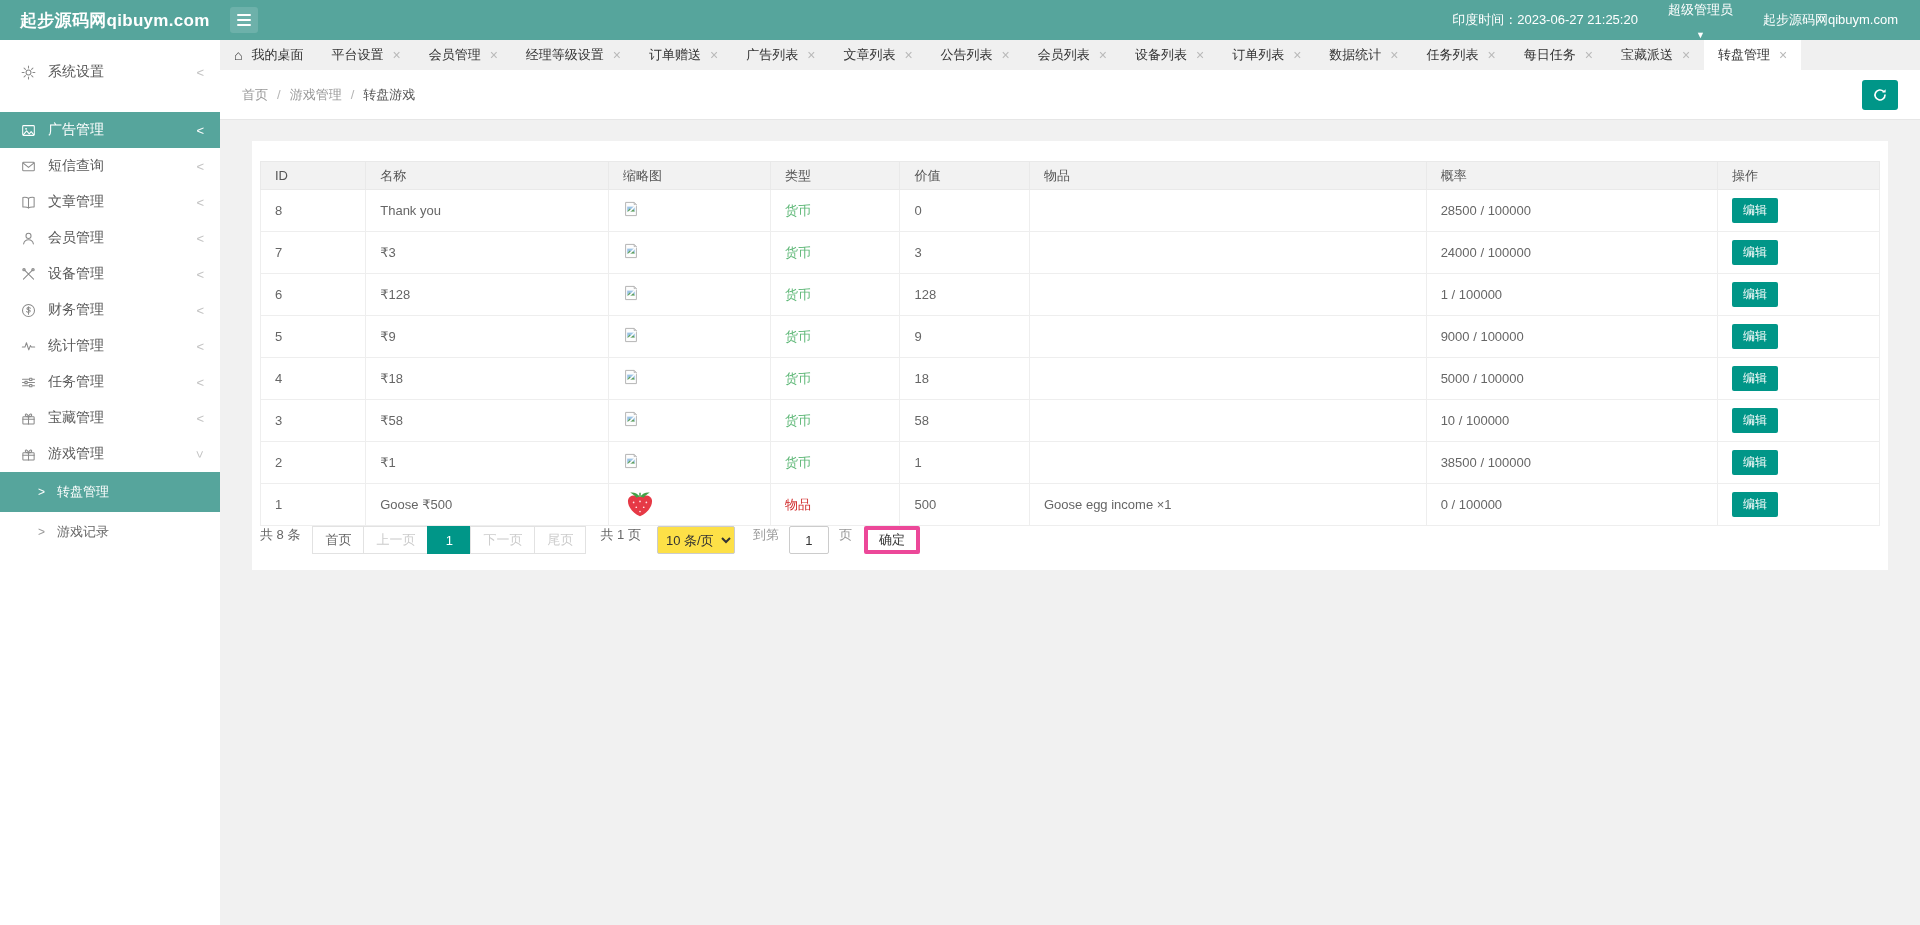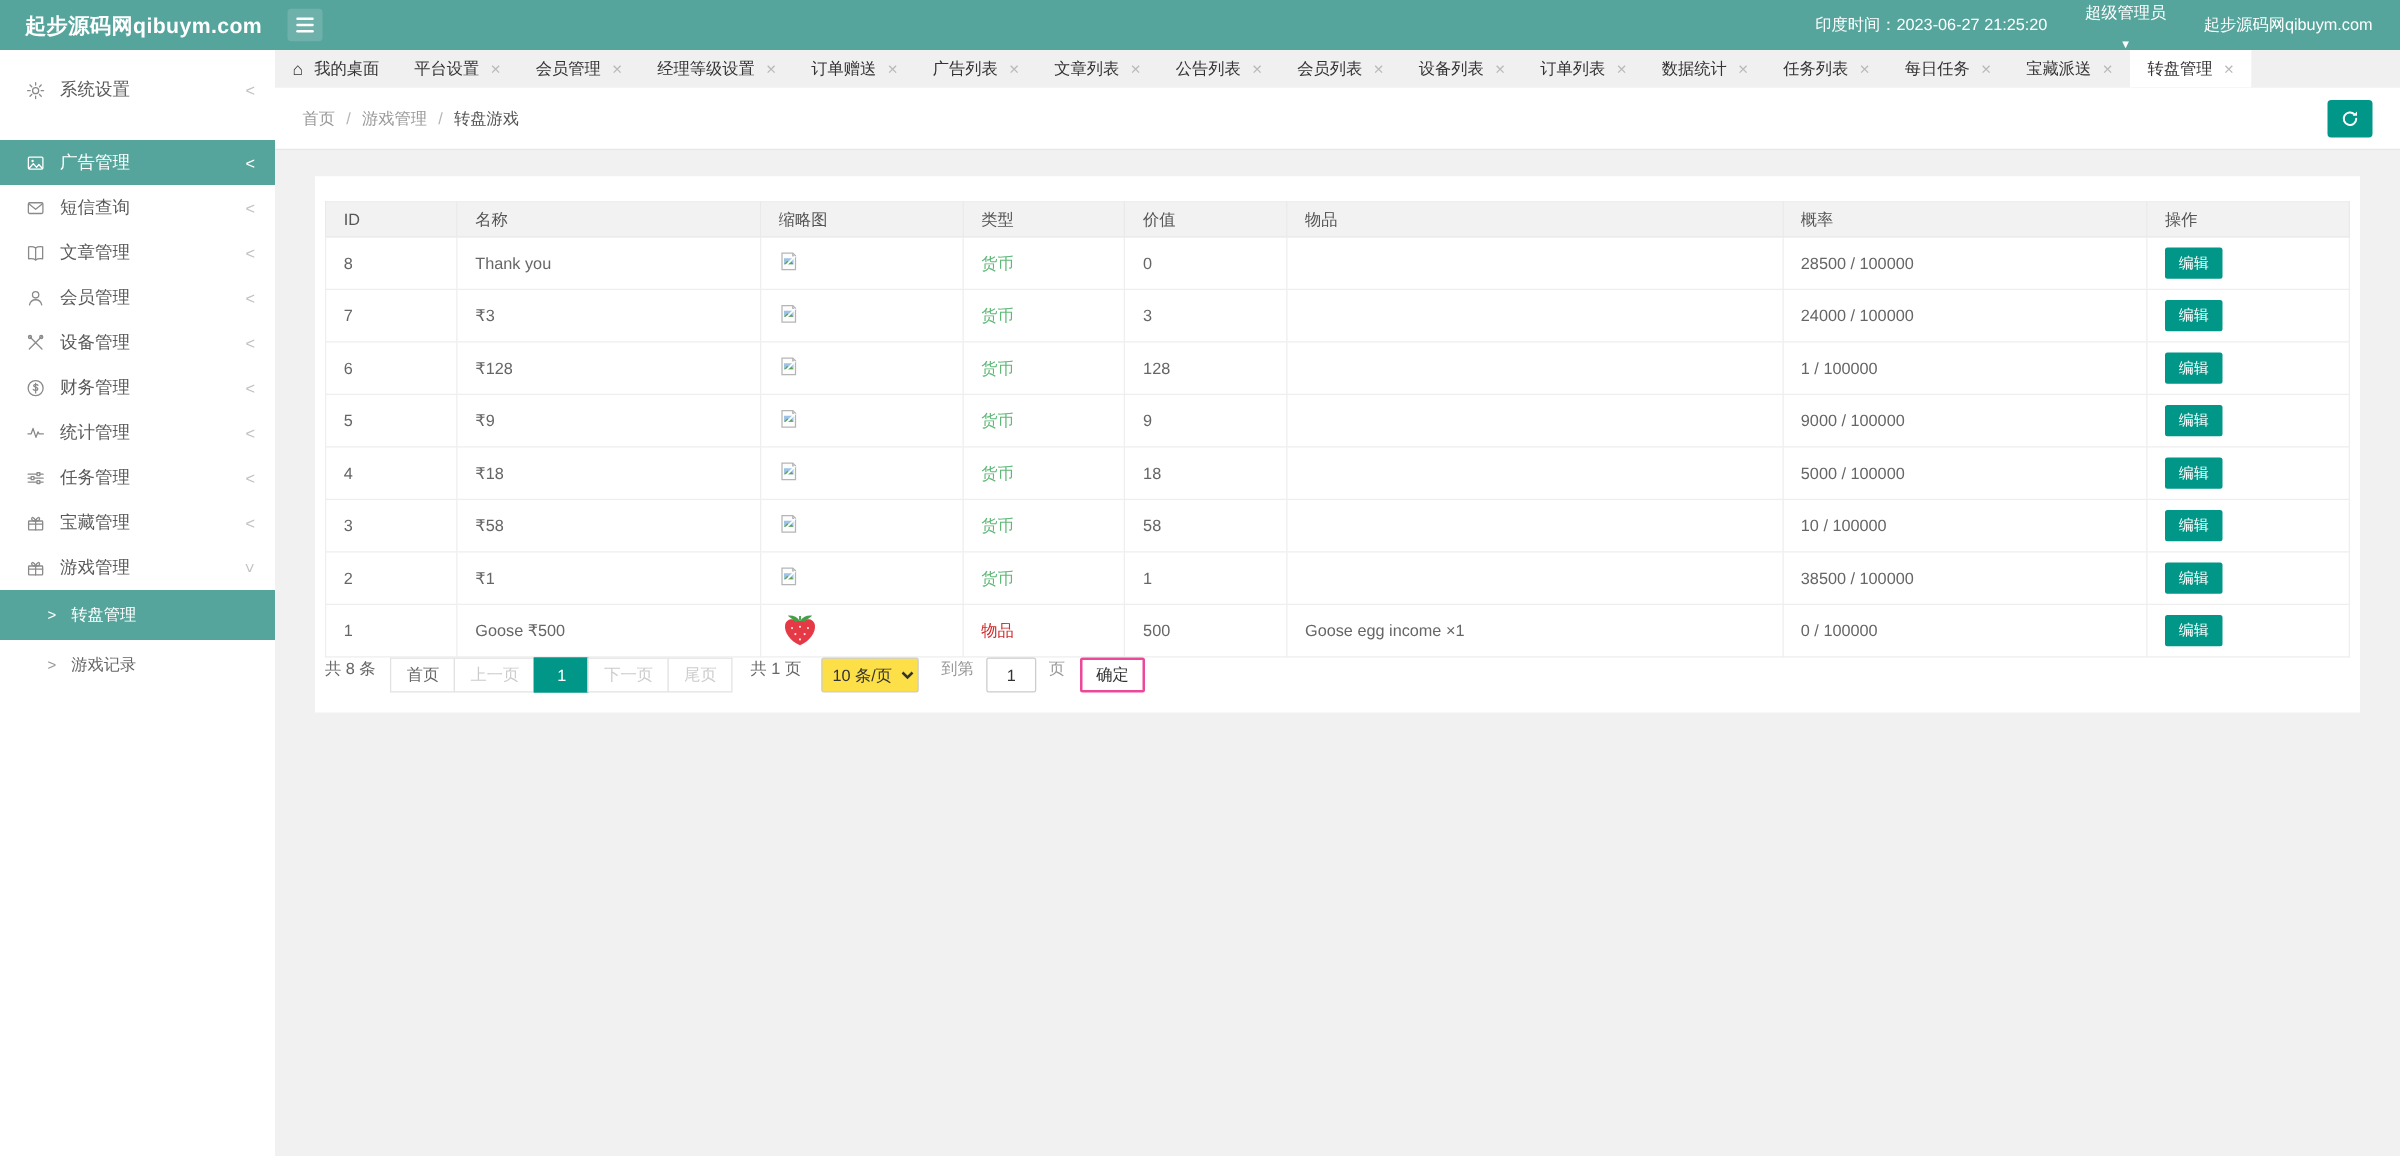--- a/index.html
+++ b/index.html
@@ -87,21 +87,21 @@
   .pbtn:first-child{margin-left:0;}
   .pbtn.disabled{color:#ccc;cursor:default;}
   .pbtn.current{background:var(--accent,#009688);border-color:var(--accent,#009688);color:#fff;}
   .pages-total{margin:0 16px 0 14px;}
   .page-size{height:28px;border:1px solid #ccc;border-radius:2px;font-size:13px;
              color:#333;background:#fde047;padding:0 4px;}
   .goto-label{margin:0 10px 0 18px;color:#999;}
   .goto-input{width:40px;height:28px;border:1px solid #ccc;border-radius:2px;
               text-align:center;font-size:13px;color:#333;box-sizing:border-box;}
   .goto-suffix{margin:0 12px 0 10px;color:#999;}
-  .confirm-btn{height:28px;padding:0 11px;border:2px solid #ec4899;background:#fff;
+  .confirm-btn{height:28px;padding:0 11px;border:4px solid #ec4899;background:#fff;
                border-radius:2px;font-size:13px;color:#333;cursor:pointer;}
 </style>
 </head>
 <body>
 
 <div class="app">
 
   <header class="topbar">
     <div class="logo">起步源码网qibuym.com</div>
     <div class="burger">

